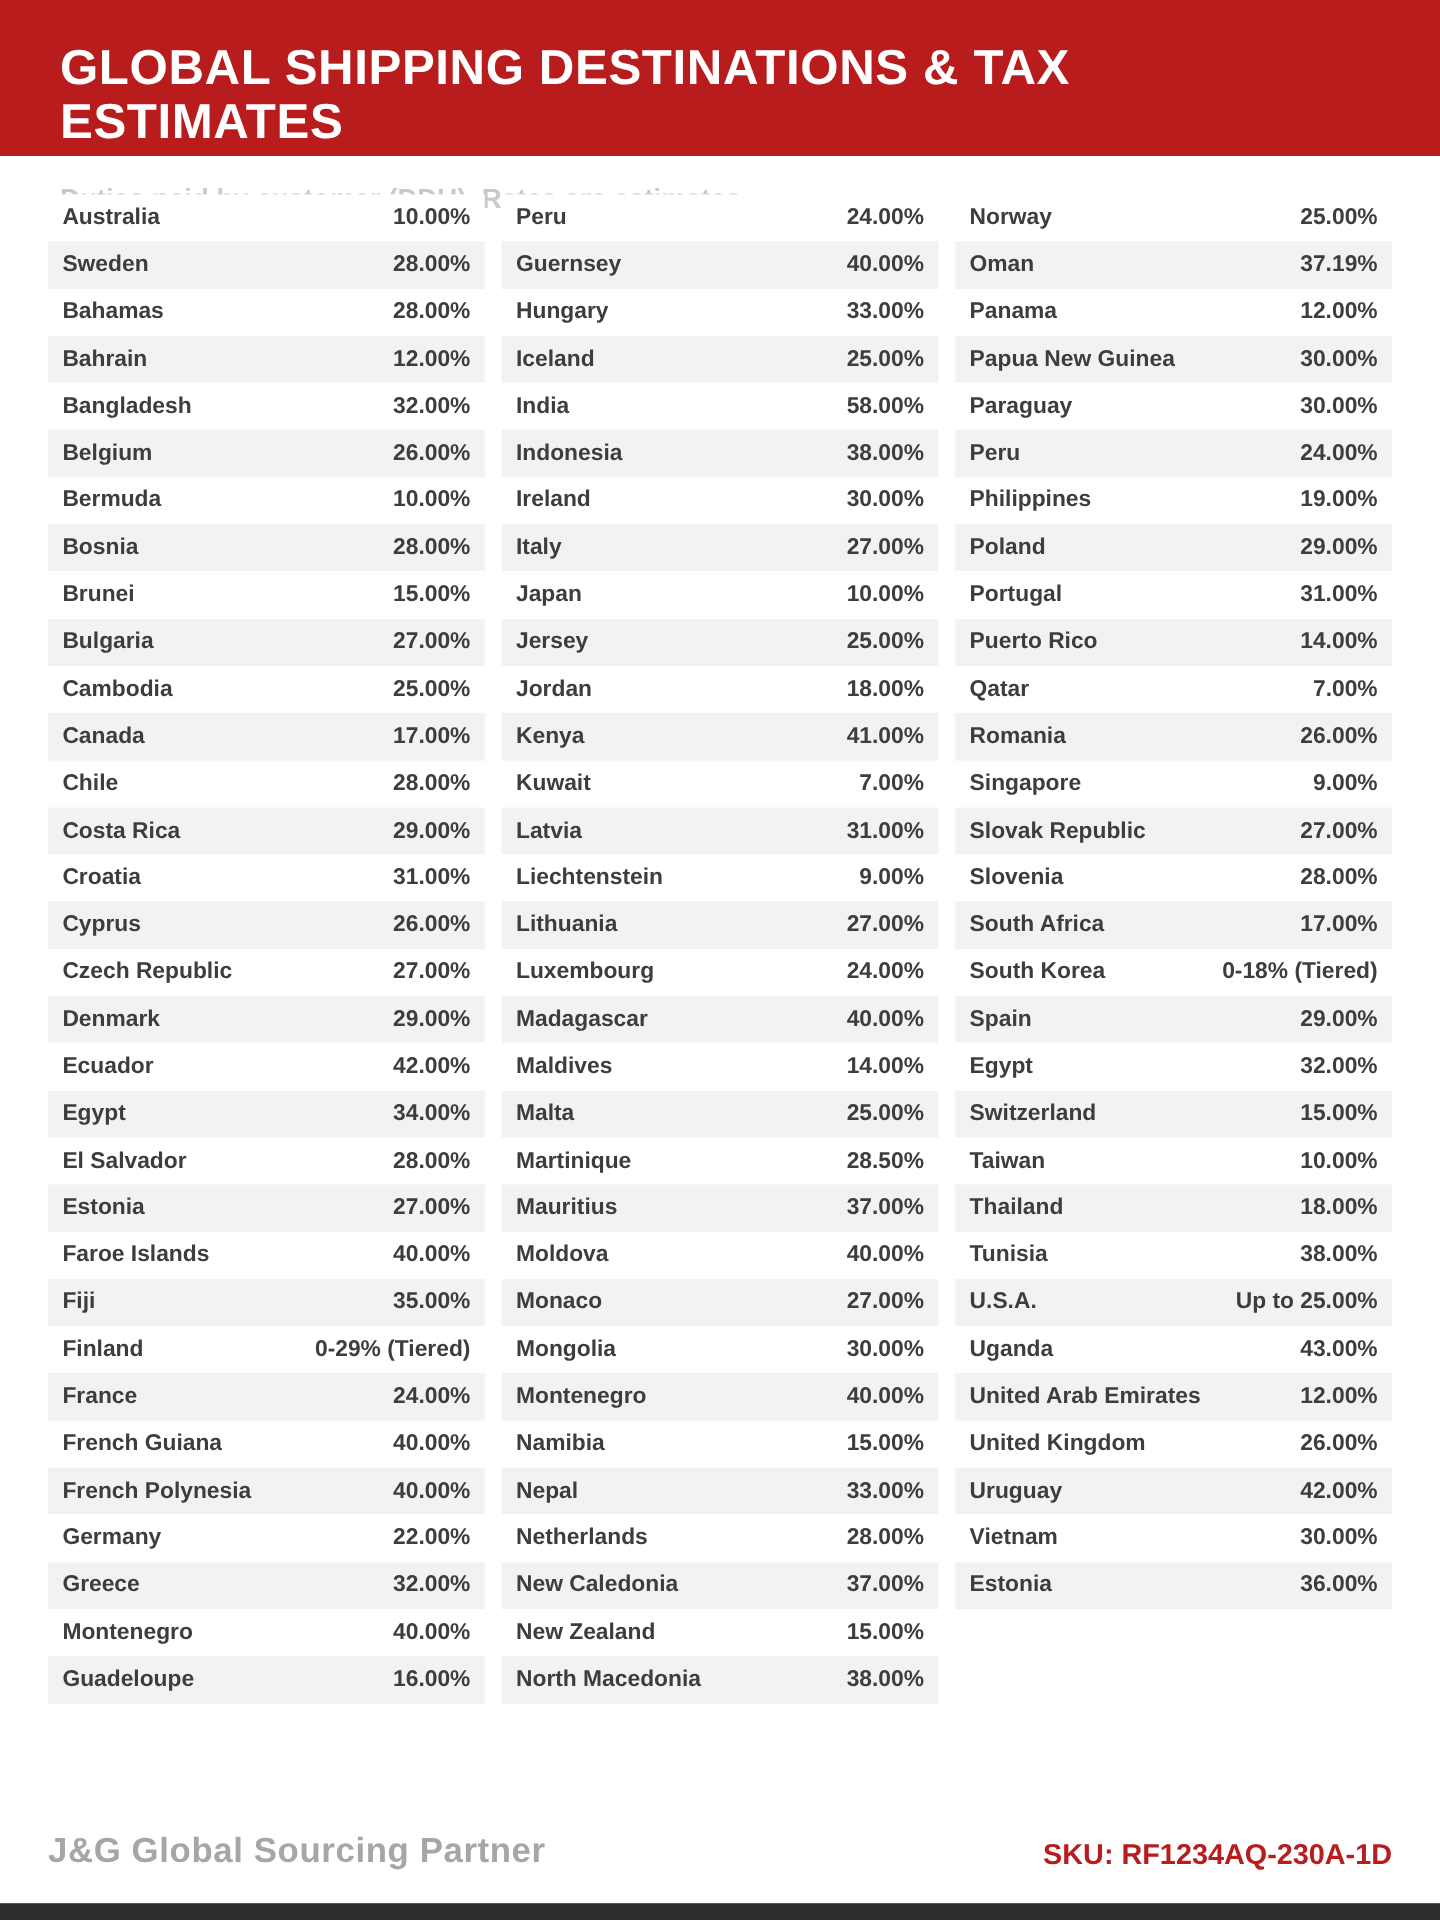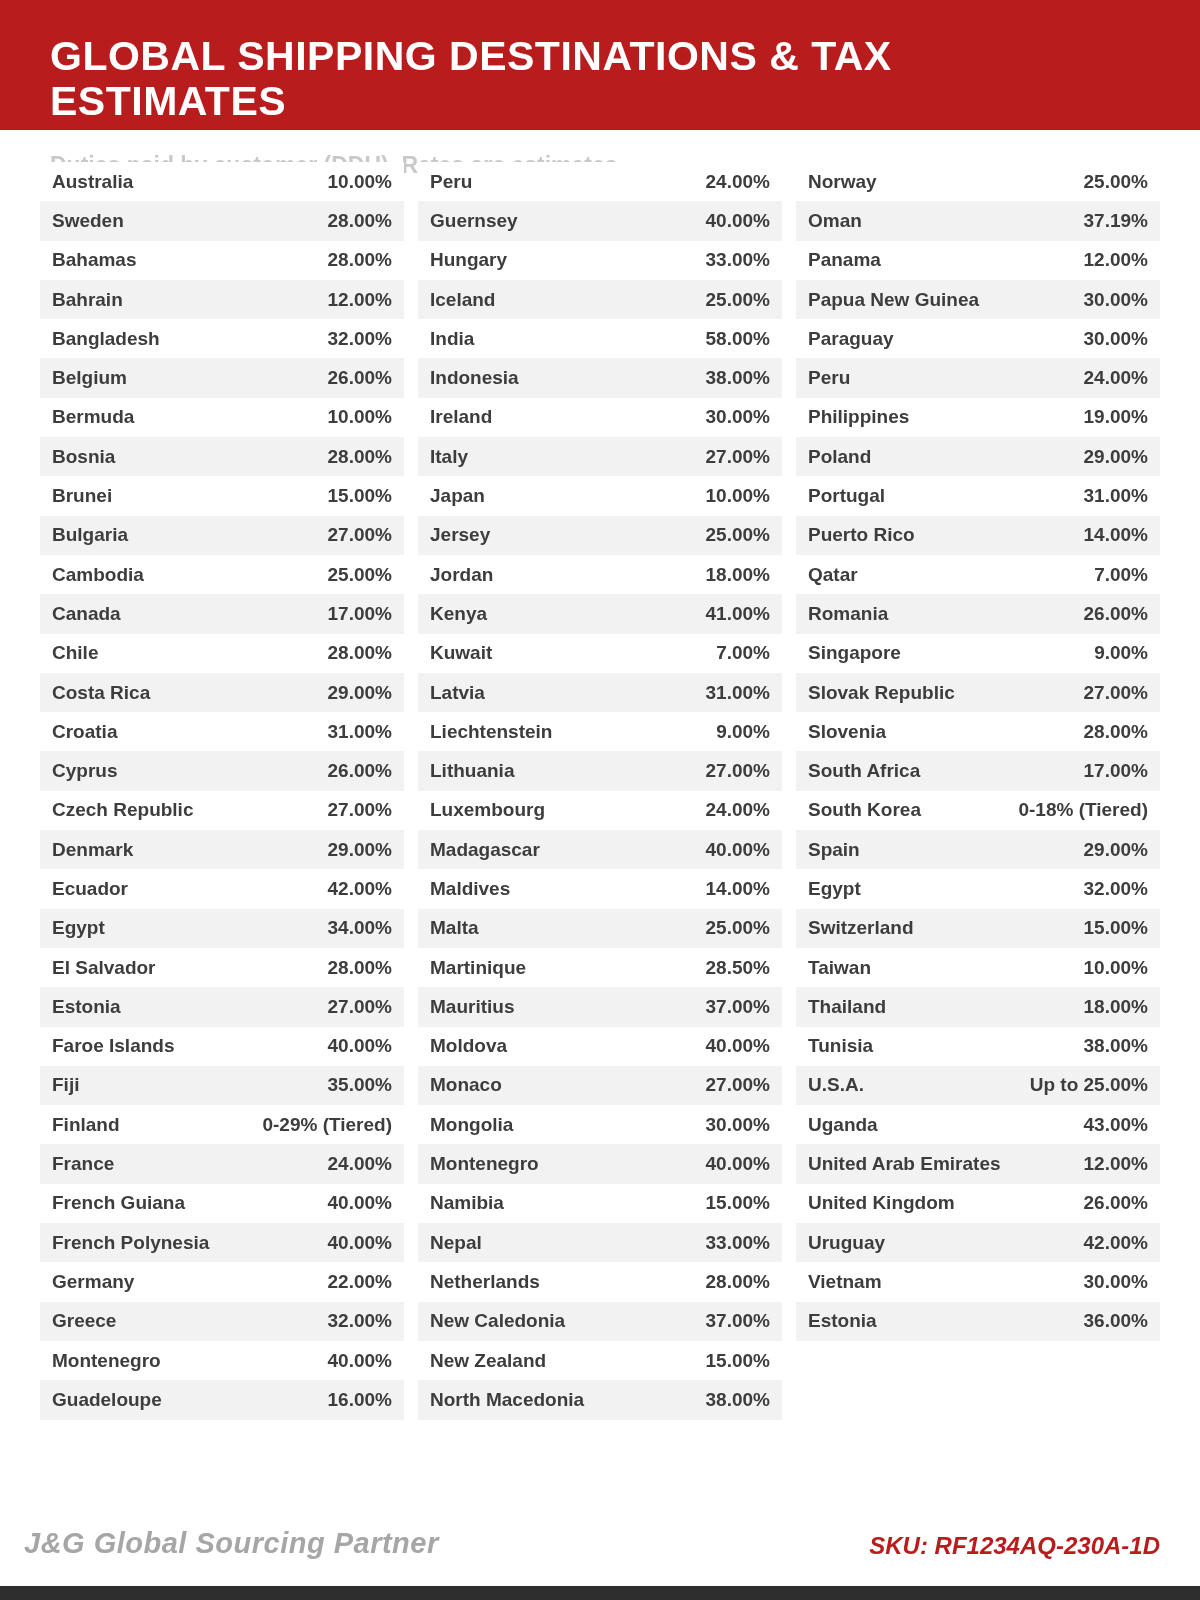--- a/index.html
+++ b/index.html
@@ -54,22 +54,21 @@
   }
   .row:nth-child(even) { background: #f2f2f2; }
   .row:nth-child(odd)  { background: #ffffff; }
   .row .country { white-space: nowrap; }
   .row .rate { white-space: nowrap; text-align: right; padding-left: 8px; }
   .footer {
     margin-top: auto;
     display: flex;
     justify-content: space-between;
     align-items: flex-end;
-    padding: 0 40px 26px 24px;
-    font-style: italic;
+    padding: 0 40px 26px 40px;
   }
   .footer .brand {
     color: #a6a6a6;
     font-size: 29px;
     font-weight: 700;
     letter-spacing: 0.5px;
   }
   .footer .sku {
     color: #b91c1c;
     font-size: 24px;

